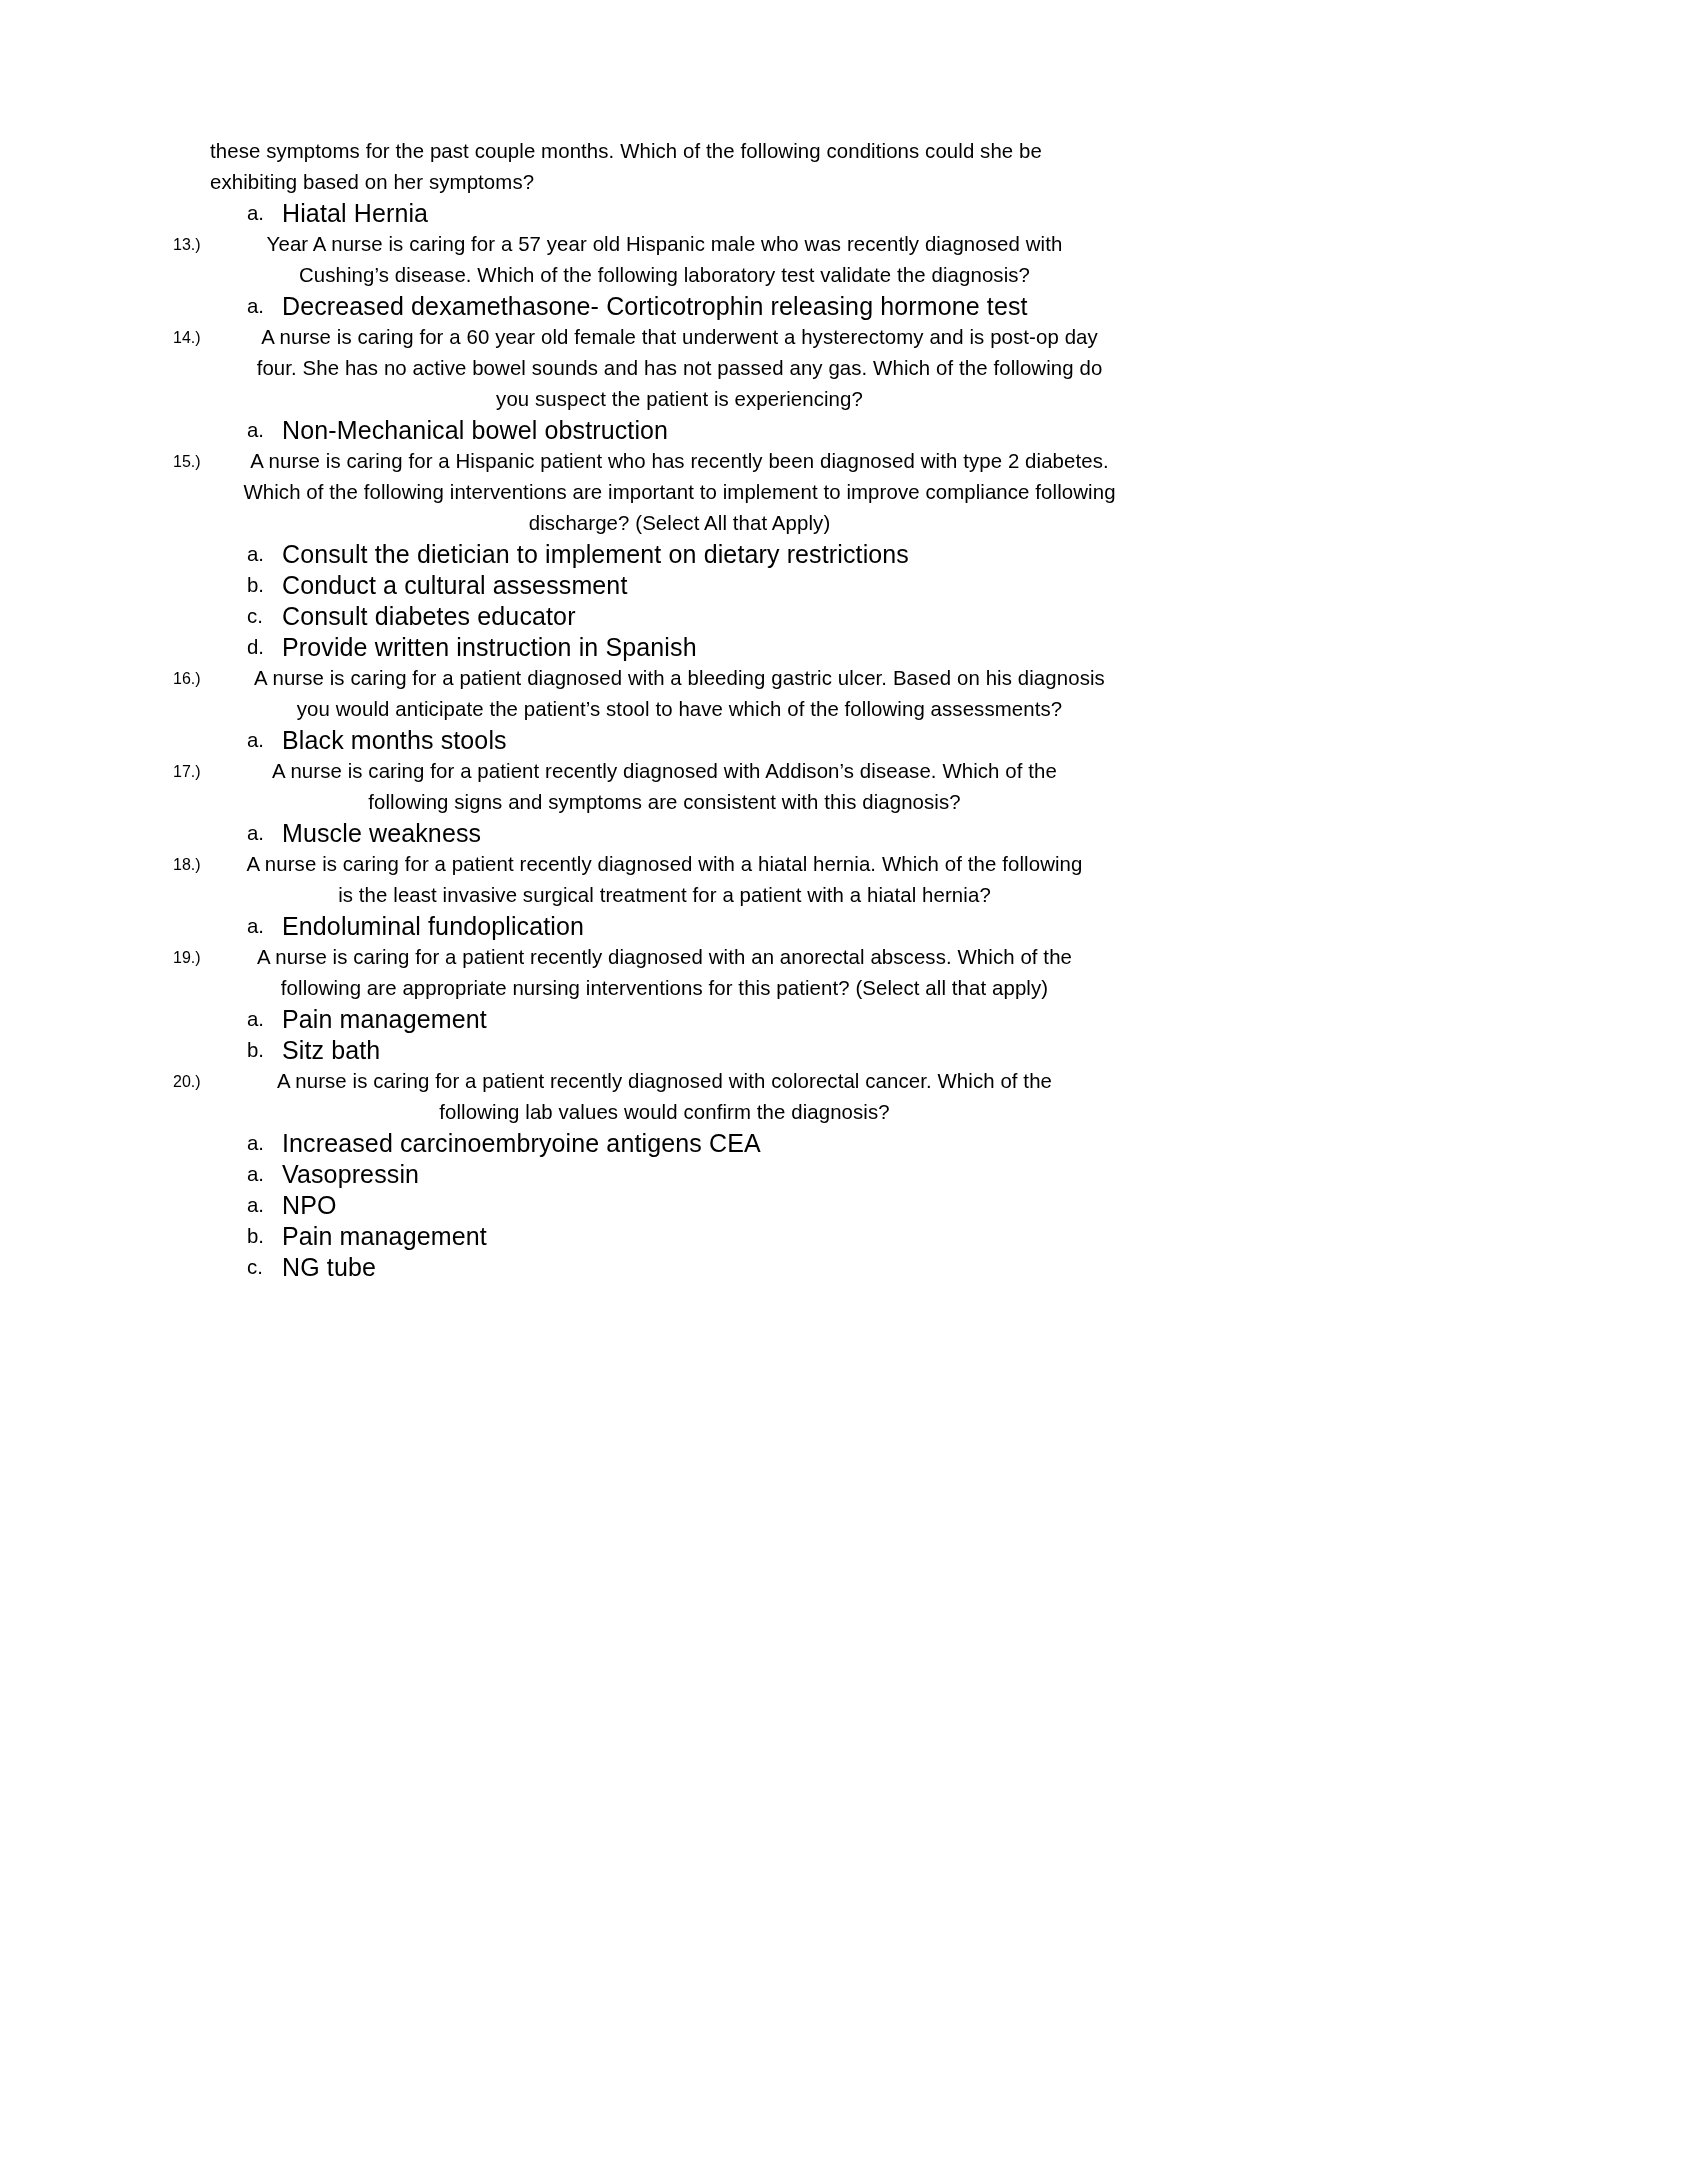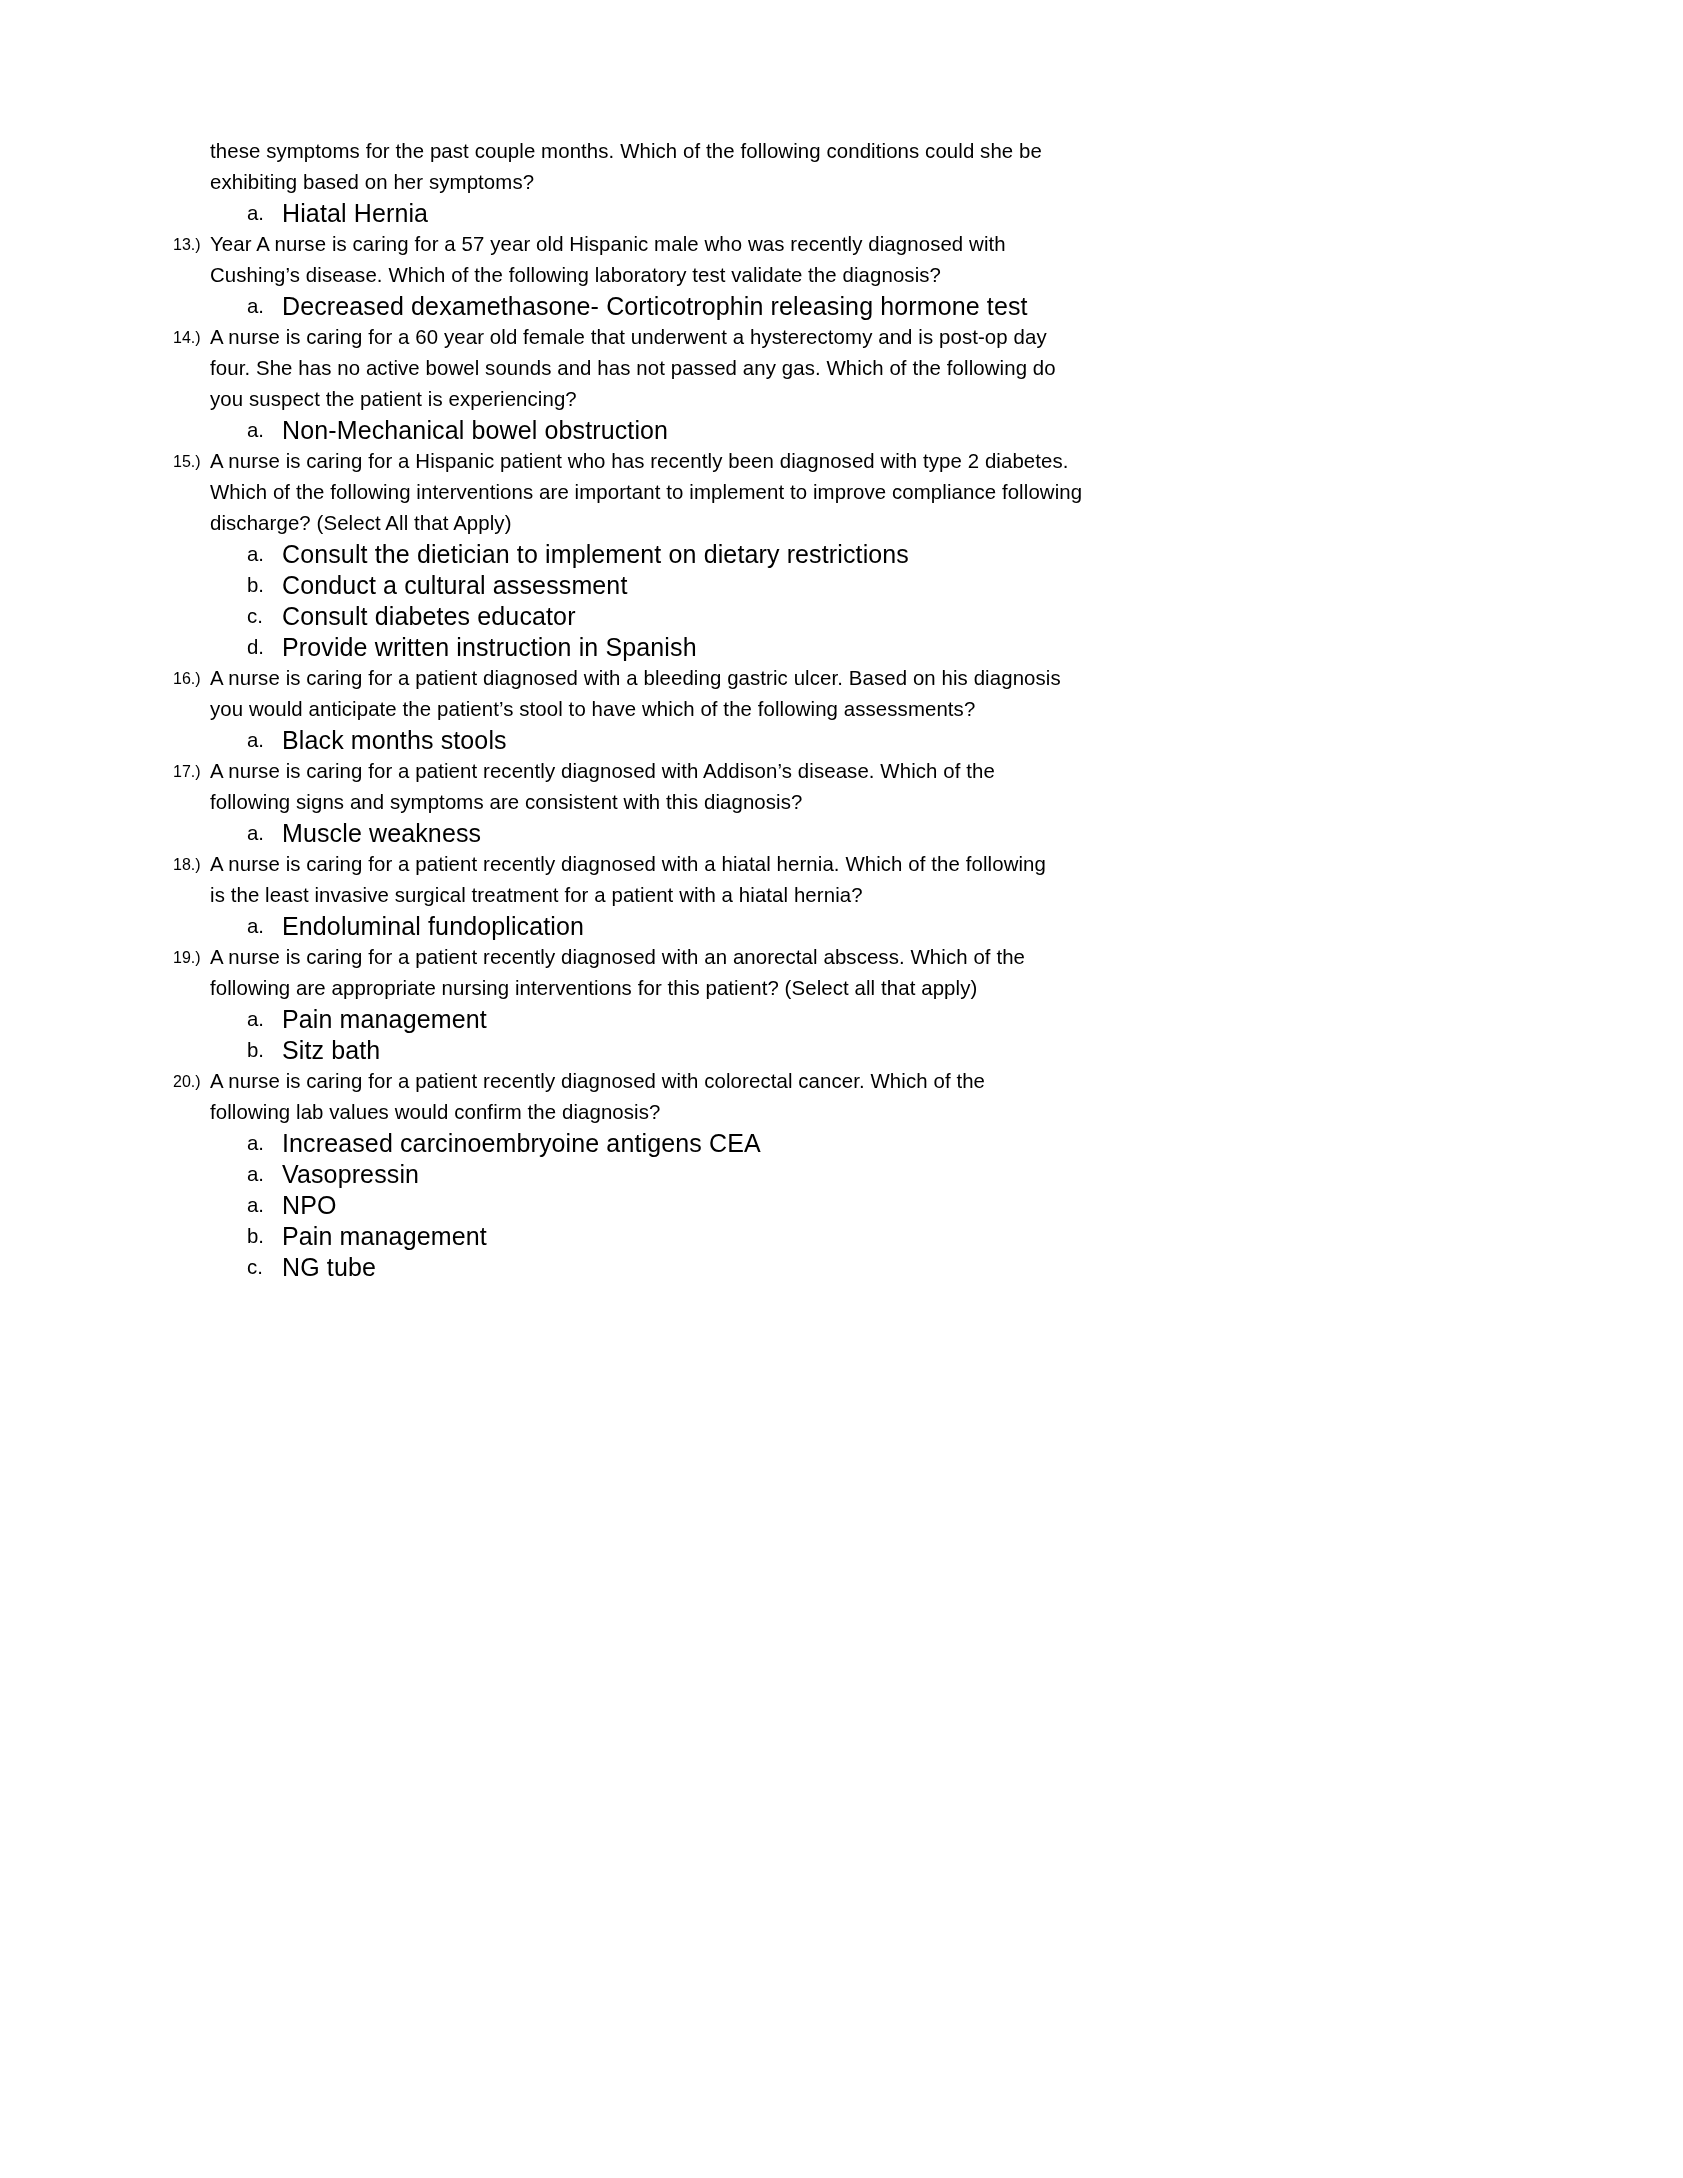--- a/index.html
+++ b/index.html
@@ -51,21 +51,22 @@
     font-size: 16px;
     line-height: 31px;
     text-align: left;
     white-space: pre;
   }
   .qtext {
     flex: 1 1 auto;
     font-size: 20.4px;
     line-height: 31px;
     letter-spacing: 0.005em;
-    text-align: left;
+    text-align: center;
+    margin-left: 29px;
   }
   .qtext.w-narrow { max-width: 851px; }
   .qtext.w-wide   { max-width: 881px; }
 
   
   .opts {
     margin: 0;
     padding: 0;
     list-style: none;
   }

